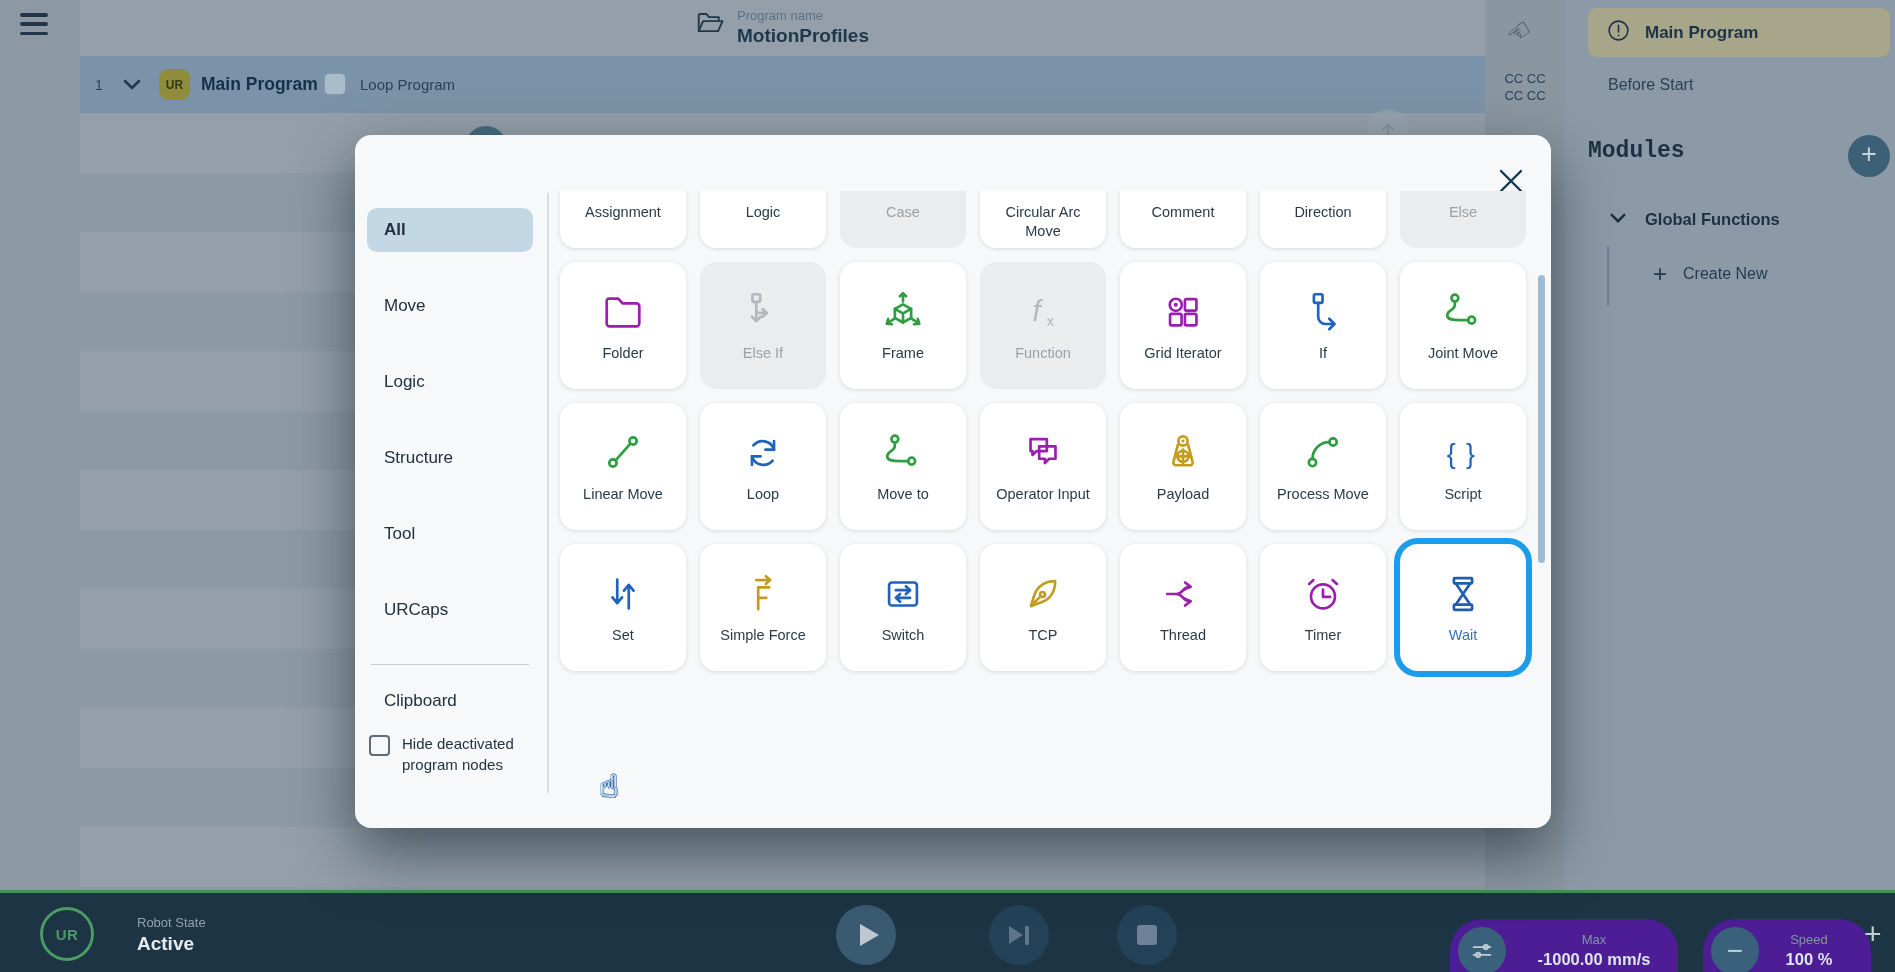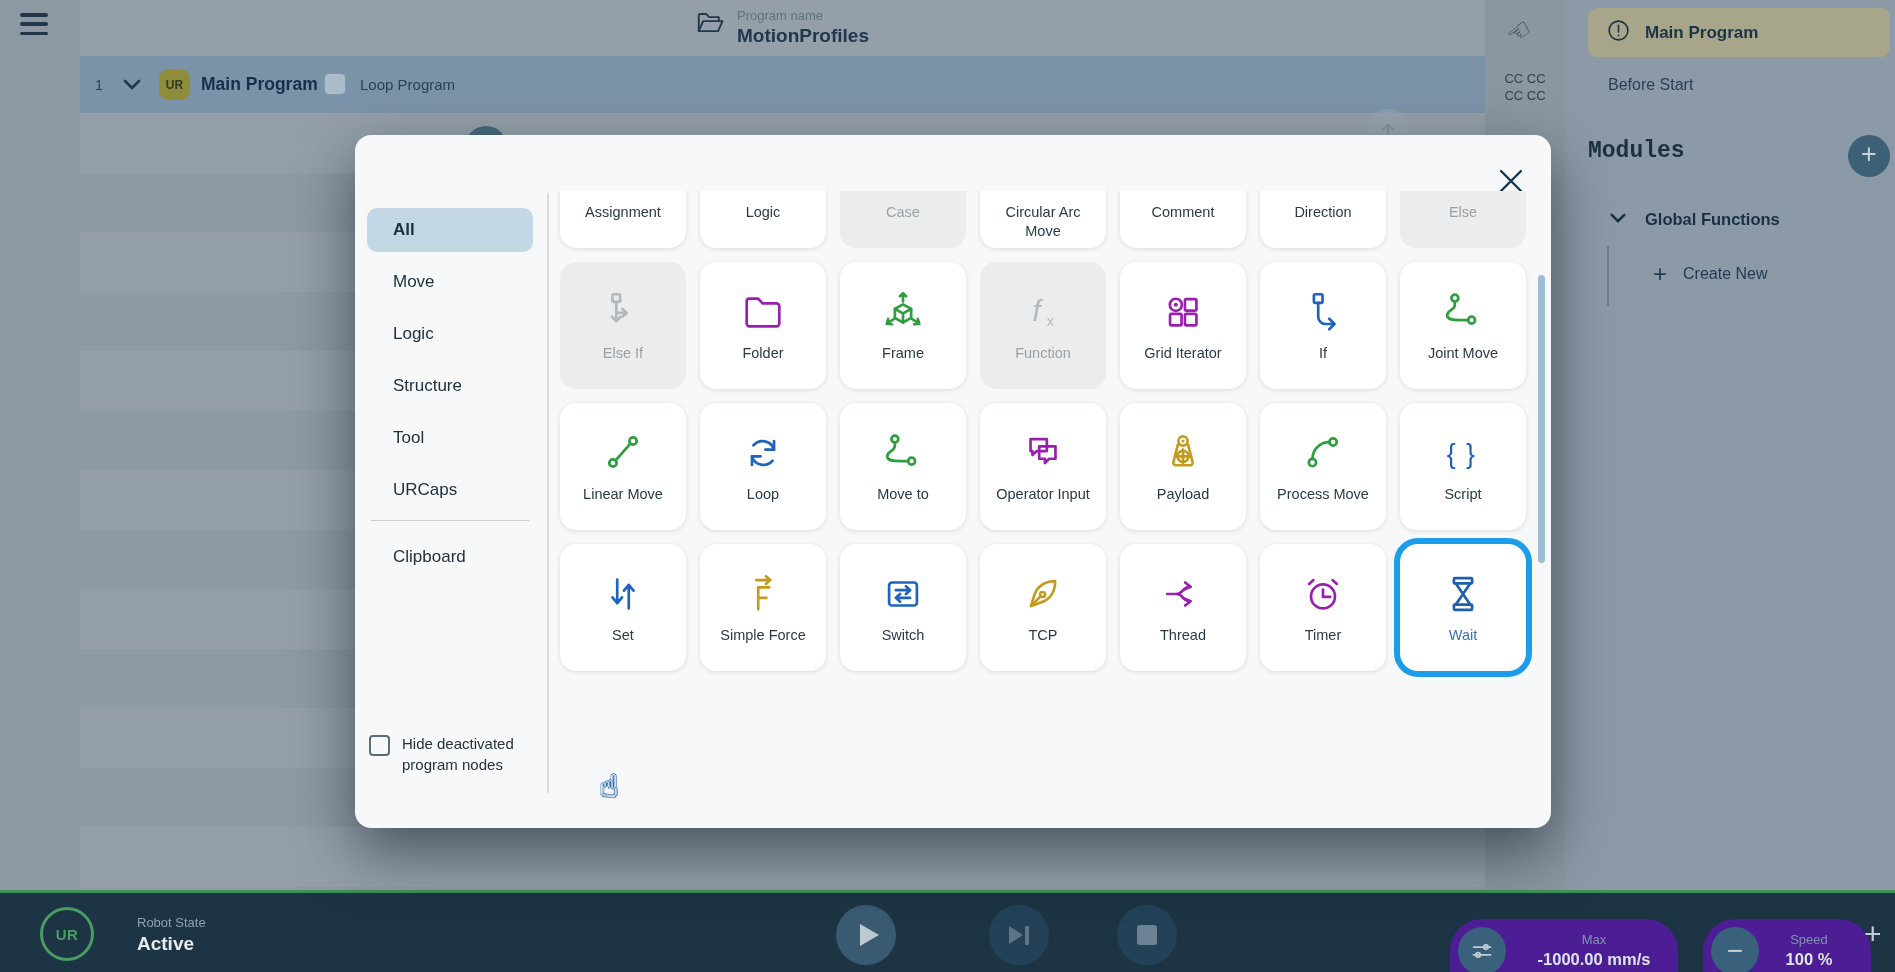--- a/index.html
+++ b/index.html
@@ -72,21 +72,21 @@
   .pill .val{position:absolute;top:31px;width:100%;text-align:center;font-size:16.5px;font-weight:700;color:#dde4e8;}
   .pill-max .lab,.pill-max .val{left:30px;}
   .pill-speed .lab,.pill-speed .val{left:22px;}
   .minus-glyph{font-size:28px;line-height:26px;font-weight:400;}
   .speed-plus{position:absolute;left:1864px;top:24px;font-size:30px;color:#c3cdd4;font-weight:400;}
 
   
   .modal{left:355px;top:135px;width:1196px;height:693px;background:#f7f8f9;border-radius:16px;box-shadow:0 24px 60px rgba(8,22,32,.55);z-index:10;}
   .close-x{position:absolute;left:1138px;top:28px;width:36px;height:36px;display:flex;align-items:center;justify-content:center;color:#16384f;}
   .cats{position:absolute;left:12px;top:73px;width:166px;}
-  .cat{height:44px;line-height:44px;padding-left:26px;font-size:17px;color:#203140;border-radius:10px;margin-bottom:8px;}
+  .cat{height:44px;line-height:44px;padding-left:17px;font-size:17px;color:#203140;border-radius:10px;margin-bottom:32px;}
   .cat.active{background:#c3d7e5;font-weight:700;}
   .cat-div{border:none;border-top:1.5px solid #c9cdd0;margin:0 4px 14px 4px;}
   .v-div{position:absolute;left:192px;top:58px;width:1.5px;height:600px;background:#dbdee0;}
   .hide-row{position:absolute;left:14px;top:598px;display:flex;gap:12px;align-items:flex-start;}
   .hide-box{width:21px;height:21px;border:2px solid #5c6c78;border-radius:4px;background:#f7f8f9;margin-top:2px;}
   .hide-lbl{font-size:15px;color:#23343f;line-height:21px;}
   .grid-viewport{position:absolute;left:200px;top:56px;width:992px;height:632px;overflow:hidden;}
   .grid{margin-top:-70px;padding-left:5px;display:grid;grid-template-columns:repeat(7,126px);gap:14px;grid-auto-rows:127px;}
   .tile{background:#fff;border-radius:16px;box-shadow:0 1px 4px rgba(30,40,50,.14);position:relative;text-align:center;}
   .tile.disabled{background:#ebeced;box-shadow:none;}
@@ -310,38 +310,38 @@
             <div class="tlabel">Comment</div>
           </div>
           <div class="tile">
             <div class="ticon" style="color: rgb(122, 132, 140);"></div>
             <div class="tlabel">Direction</div>
           </div>
           <div class="tile disabled">
             <div class="ticon" style="color: rgb(122, 132, 140);"></div>
             <div class="tlabel">Else</div>
           </div>
+          <div class="tile">
+            <div class="ticon" style="color: rgb(154, 31, 174);">
+              <svg width="46" height="46" viewBox="0 0 48 48" fill="none" stroke="currentColor" stroke-width="2.8" stroke-linecap="round" stroke-linejoin="round">
+                <path d="M7 36 V12.5 a2.5 2.5 0 0 1 2.5-2.5 H19 l4.5 5 H38 a3 3 0 0 1 3 3 V36 a3 3 0 0 1 -3 3 H10 a3 3 0 0 1 -3-3 z"></path>
+              </svg>
+            </div>
+            <div class="tlabel">Folder</div>
+          </div>
           <div class="tile disabled">
             <div class="ticon" style="color: rgb(179, 184, 189);">
               <svg width="46" height="46" viewBox="0 0 48 48" fill="none" stroke="currentColor" stroke-width="2.8" stroke-linecap="round" stroke-linejoin="round">
                 <rect x="13" y="5.5" width="8" height="8" rx="1.5"></rect>
                 <path d="M17 13.5 V33"></path>
                 <path d="M17 25 h10.5 M23.5 21 l4.5 4 -4.5 4"></path>
                 <path d="M12.5 29 l4.5 4.5 4.5-4.5"></path>
               </svg>
             </div>
             <div class="tlabel">Else If</div>
-          </div>
-          <div class="tile">
-            <div class="ticon" style="color: rgb(154, 31, 174);">
-              <svg width="46" height="46" viewBox="0 0 48 48" fill="none" stroke="currentColor" stroke-width="2.8" stroke-linecap="round" stroke-linejoin="round">
-                <path d="M7 36 V12.5 a2.5 2.5 0 0 1 2.5-2.5 H19 l4.5 5 H38 a3 3 0 0 1 3 3 V36 a3 3 0 0 1 -3 3 H10 a3 3 0 0 1 -3-3 z"></path>
-              </svg>
-            </div>
-            <div class="tlabel">Folder</div>
           </div>
           <div class="tile">
             <div class="ticon" style="color: rgb(46, 158, 65);">
               <svg width="46" height="46" viewBox="0 0 48 48" fill="none" stroke="currentColor" stroke-width="2.8" stroke-linecap="round" stroke-linejoin="round">
                 <path d="M24 16 l8.5 4.8 v9.4 L24 35 l-8.5-4.8 v-9.4 z"></path>
                 <path d="M15.5 20.8 L24 25.5 l8.5-4.7 M24 25.5 V35"></path>
                 <path d="M24 13 V4.5 M20.8 7.6 L24 4.4 l3.2 3.2"></path>
                 <path d="M15 31 L7.5 36 M12.4 36.8 L7 36.3 l1.6-5"></path>
                 <path d="M33 31 l7.5 5 M35.6 36.8 l5.4-.5 -1.6-5"></path>
               </svg>

